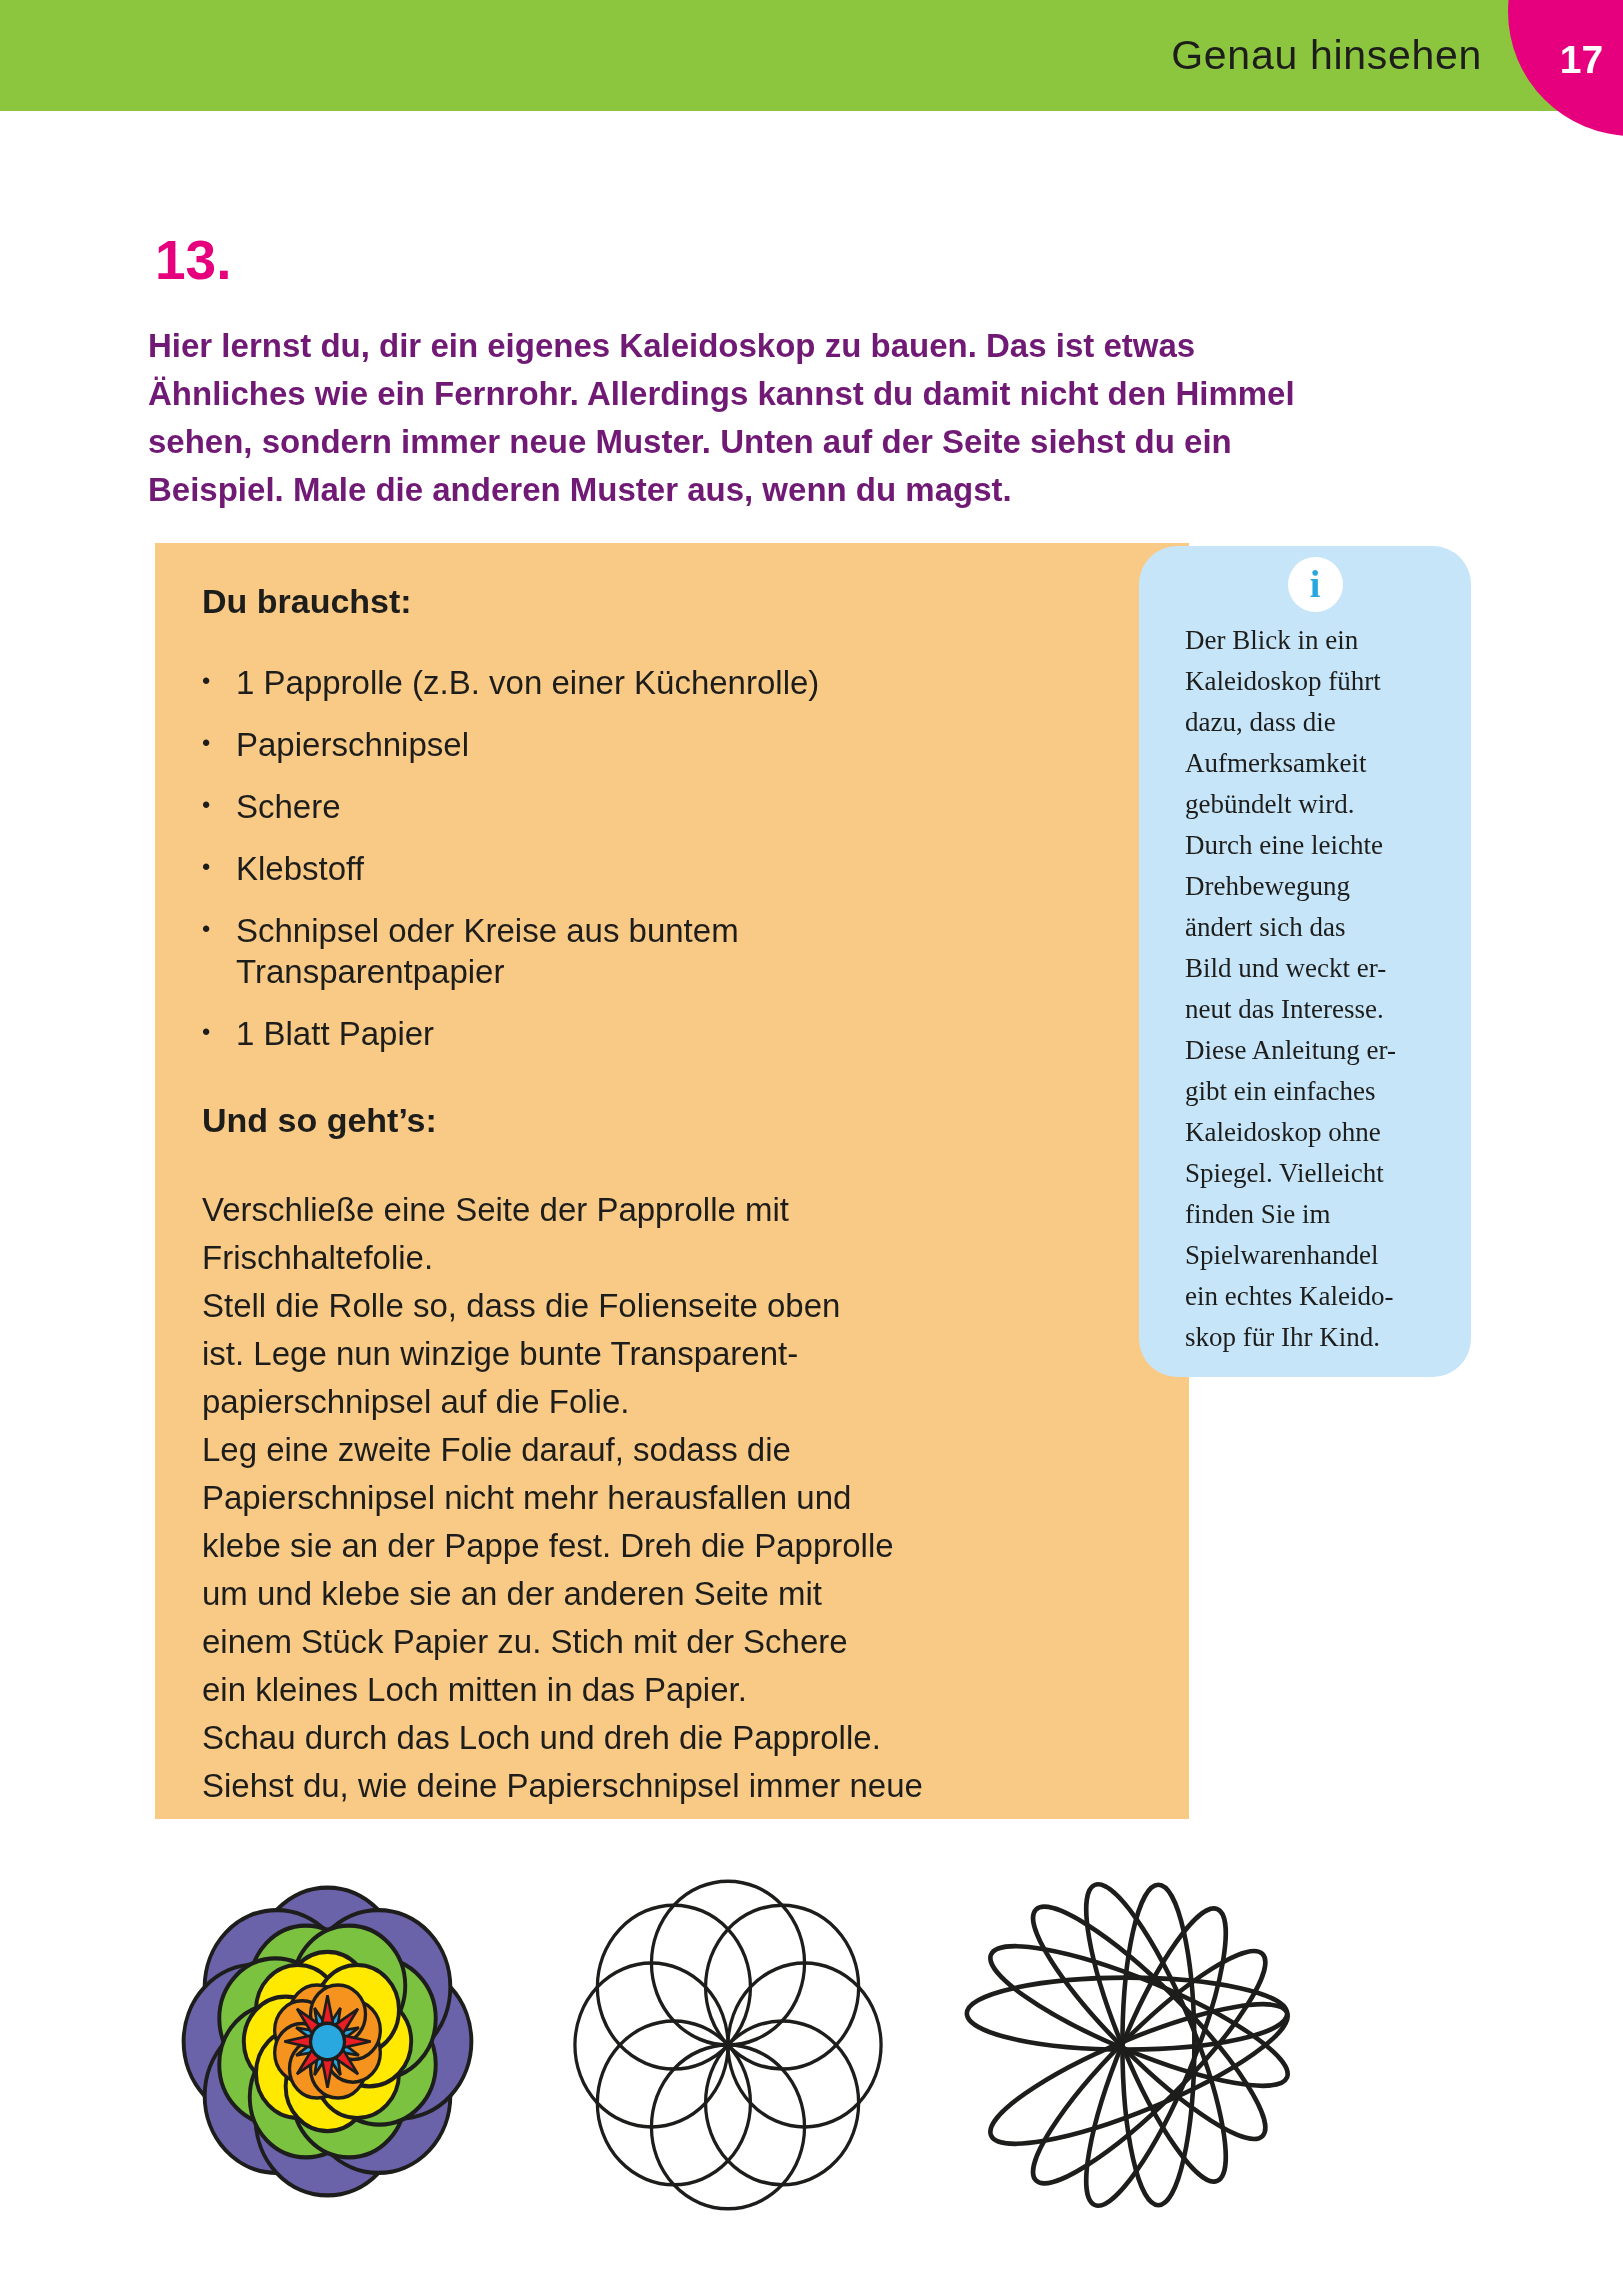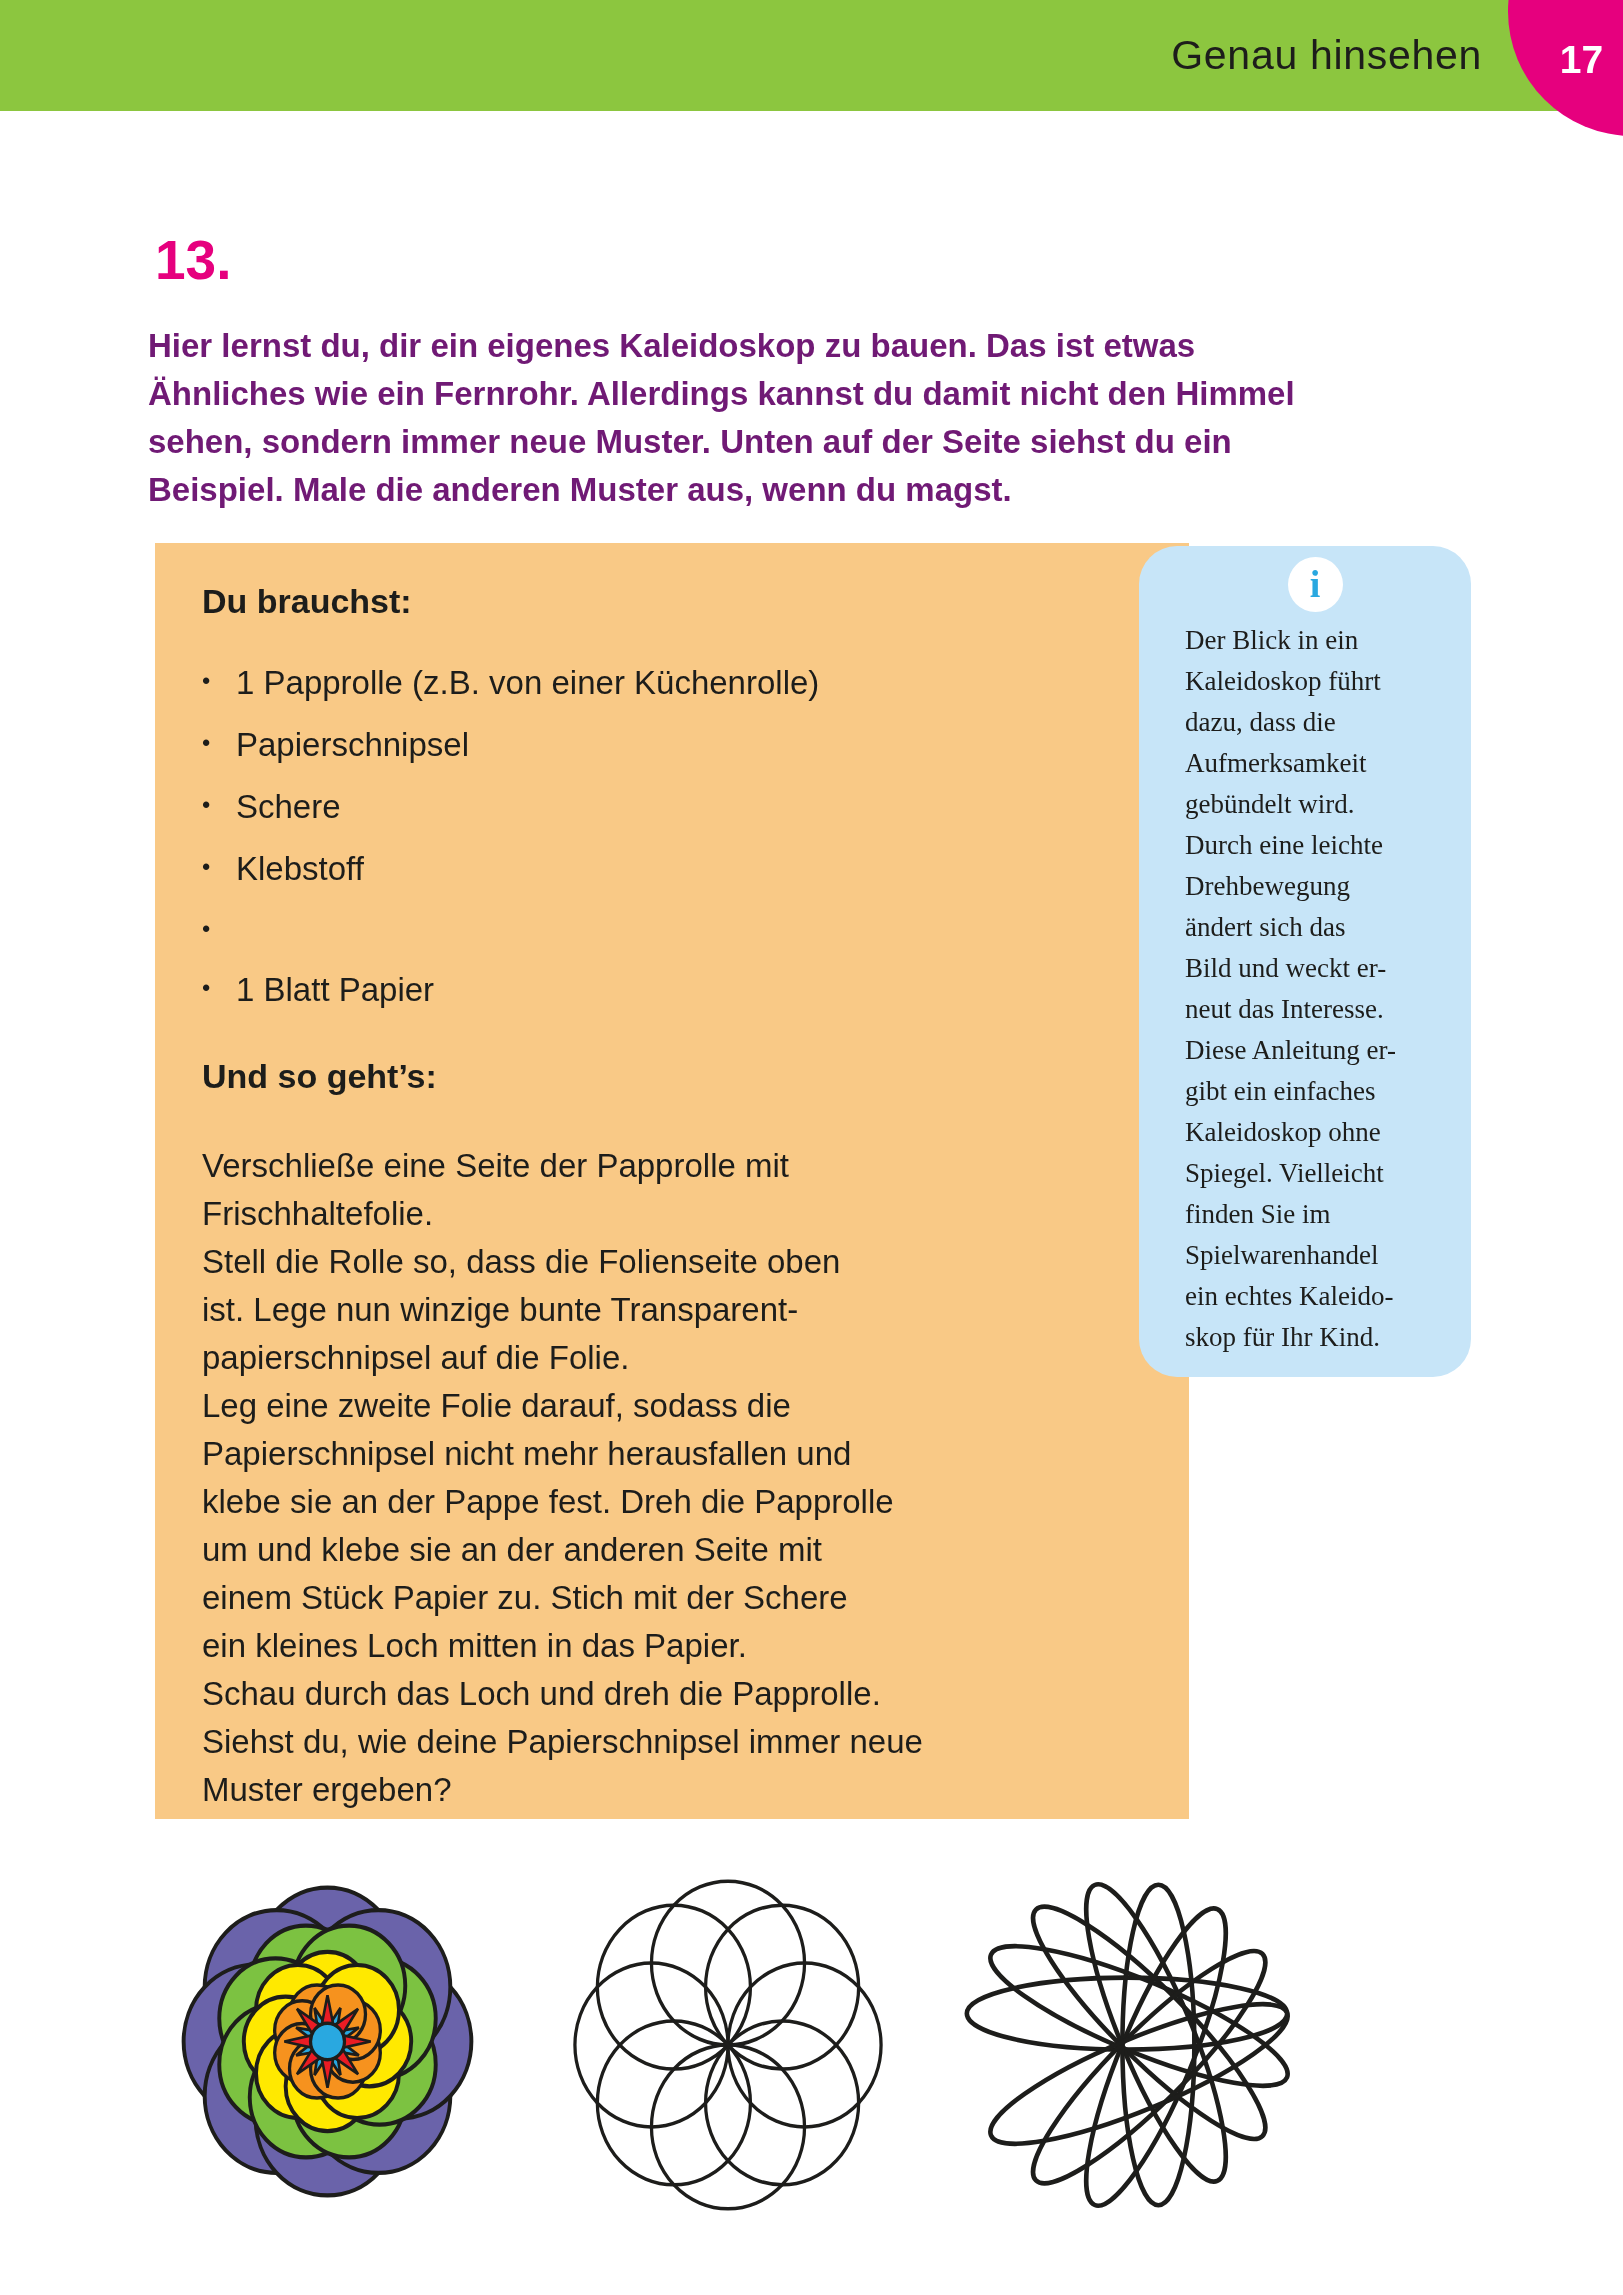--- a/index.html
+++ b/index.html
@@ -100,20 +100,22 @@
     <div class="bullet-item">
       <span class="bullet">•</span>
       <span class="bullet-text">Schere</span>
     </div>
     <div class="bullet-item">
       <span class="bullet">•</span>
       <span class="bullet-text">Klebstoff</span>
     </div>
     <div class="bullet-item">
       <span class="bullet">•</span>
+      <span class="bullet-text">Schnipsel oder Kreise aus buntem
+Transparentpapier</span>
     </div>
     <div class="bullet-item">
       <span class="bullet">•</span>
       <span class="bullet-text">1 Blatt Papier</span>
     </div>
   </div>
   <div class="box-heading steps-heading">Und so geht’s:</div>
   <div class="steps-text">Verschließe eine Seite der Papprolle mit
 Frischhaltefolie.
 Stell die Rolle so, dass die Folienseite oben

